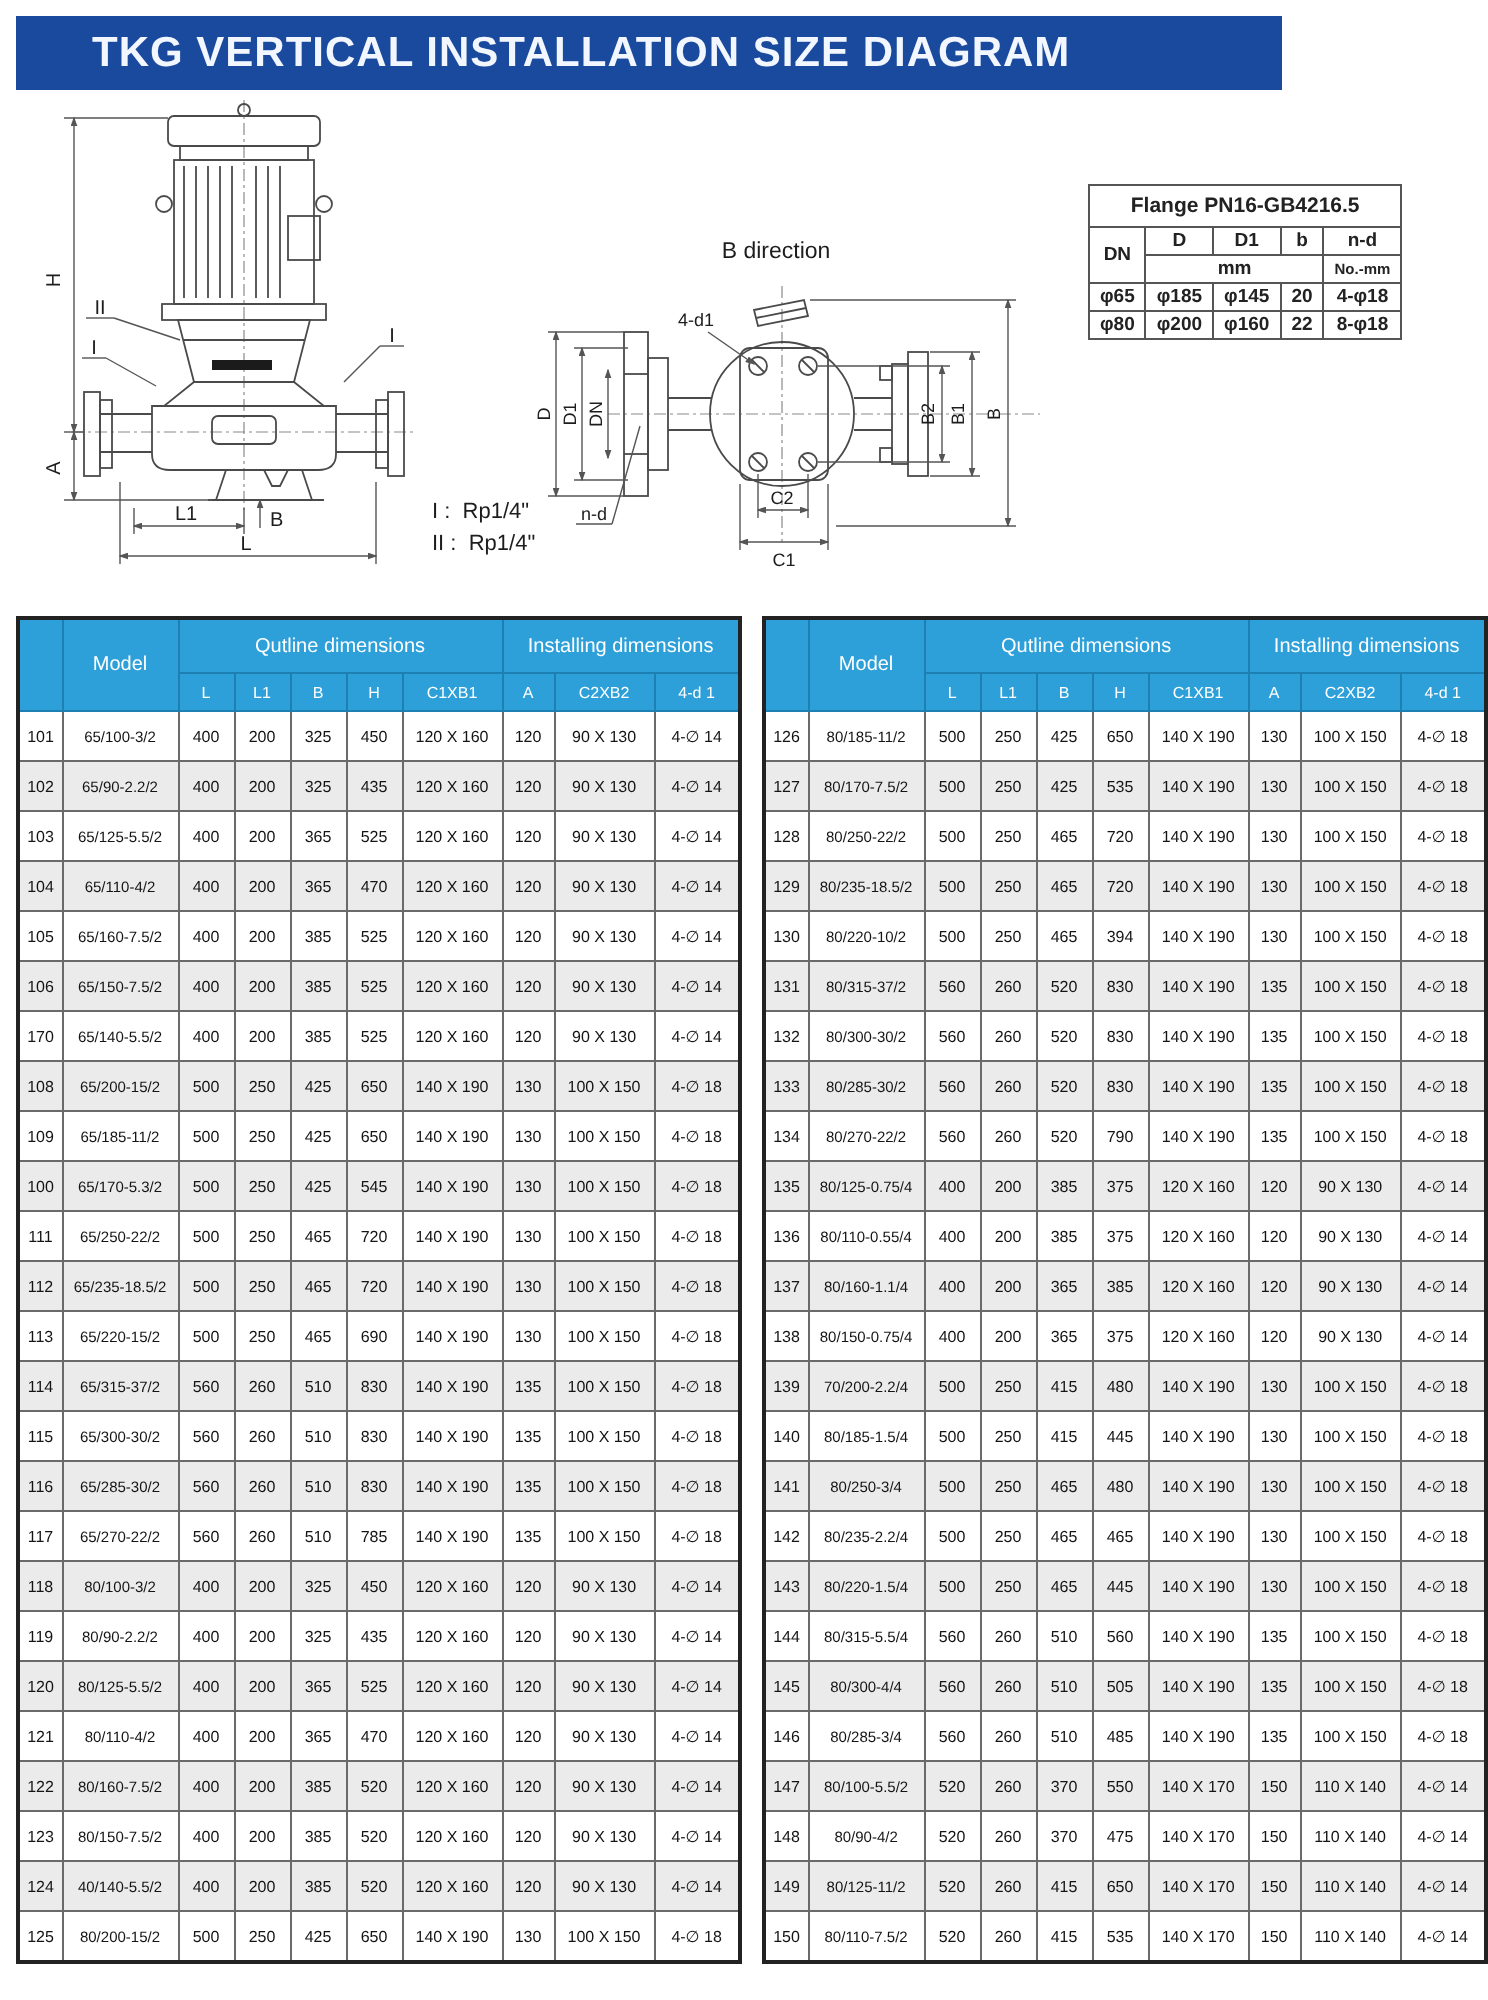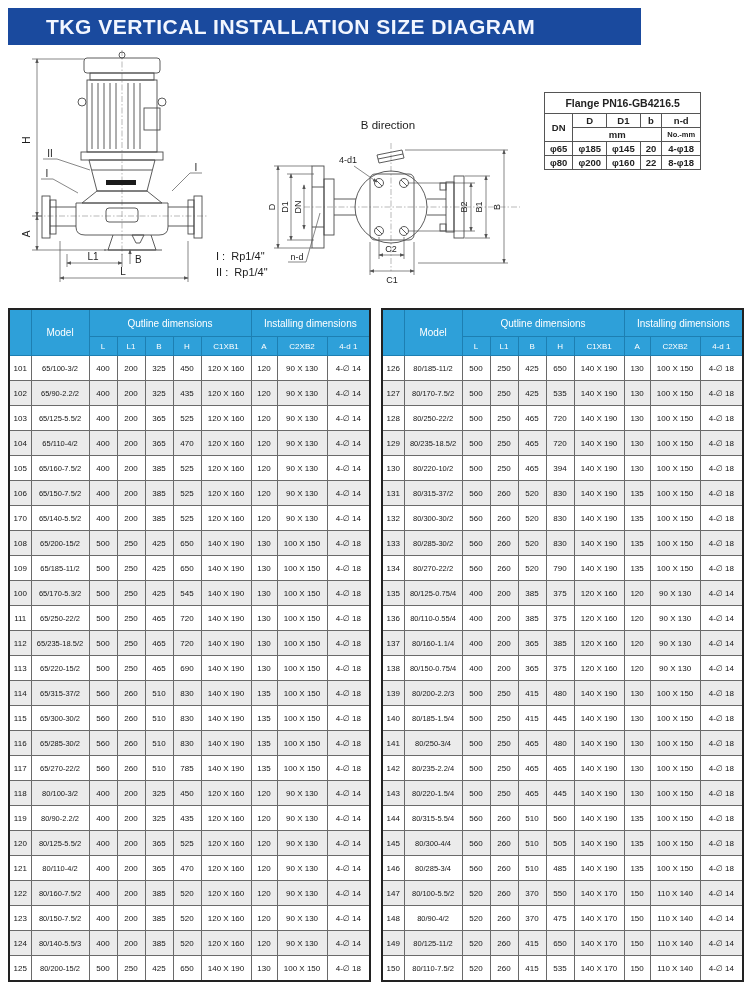--- a/index.html
+++ b/index.html
@@ -584,21 +584,21 @@
           <td>200</td>
           <td>385</td>
           <td>520</td>
           <td>120 X 160</td>
           <td>120</td>
           <td>90 X 130</td>
           <td>4-∅ 14</td>
         </tr>
         <tr class="alt">
           <td class="rownum">124</td>
-          <td class="model">80/140-5.5/3</td>
+          <td class="model">40/140-5.5/2</td>
           <td>400</td>
           <td>200</td>
           <td>385</td>
           <td>520</td>
           <td>120 X 160</td>
           <td>120</td>
           <td>90 X 130</td>
           <td>4-∅ 14</td>
         </tr>
         <tr>
@@ -799,21 +799,21 @@
           <td>200</td>
           <td>365</td>
           <td>375</td>
           <td>120 X 160</td>
           <td>120</td>
           <td>90 X 130</td>
           <td>4-∅ 14</td>
         </tr>
         <tr class="alt">
           <td class="rownum">139</td>
-          <td class="model">80/200-2.2/3</td>
+          <td class="model">70/200-2.2/4</td>
           <td>500</td>
           <td>250</td>
           <td>415</td>
           <td>480</td>
           <td>140 X 190</td>
           <td>130</td>
           <td>100 X 150</td>
           <td>4-∅ 18</td>
         </tr>
         <tr>

